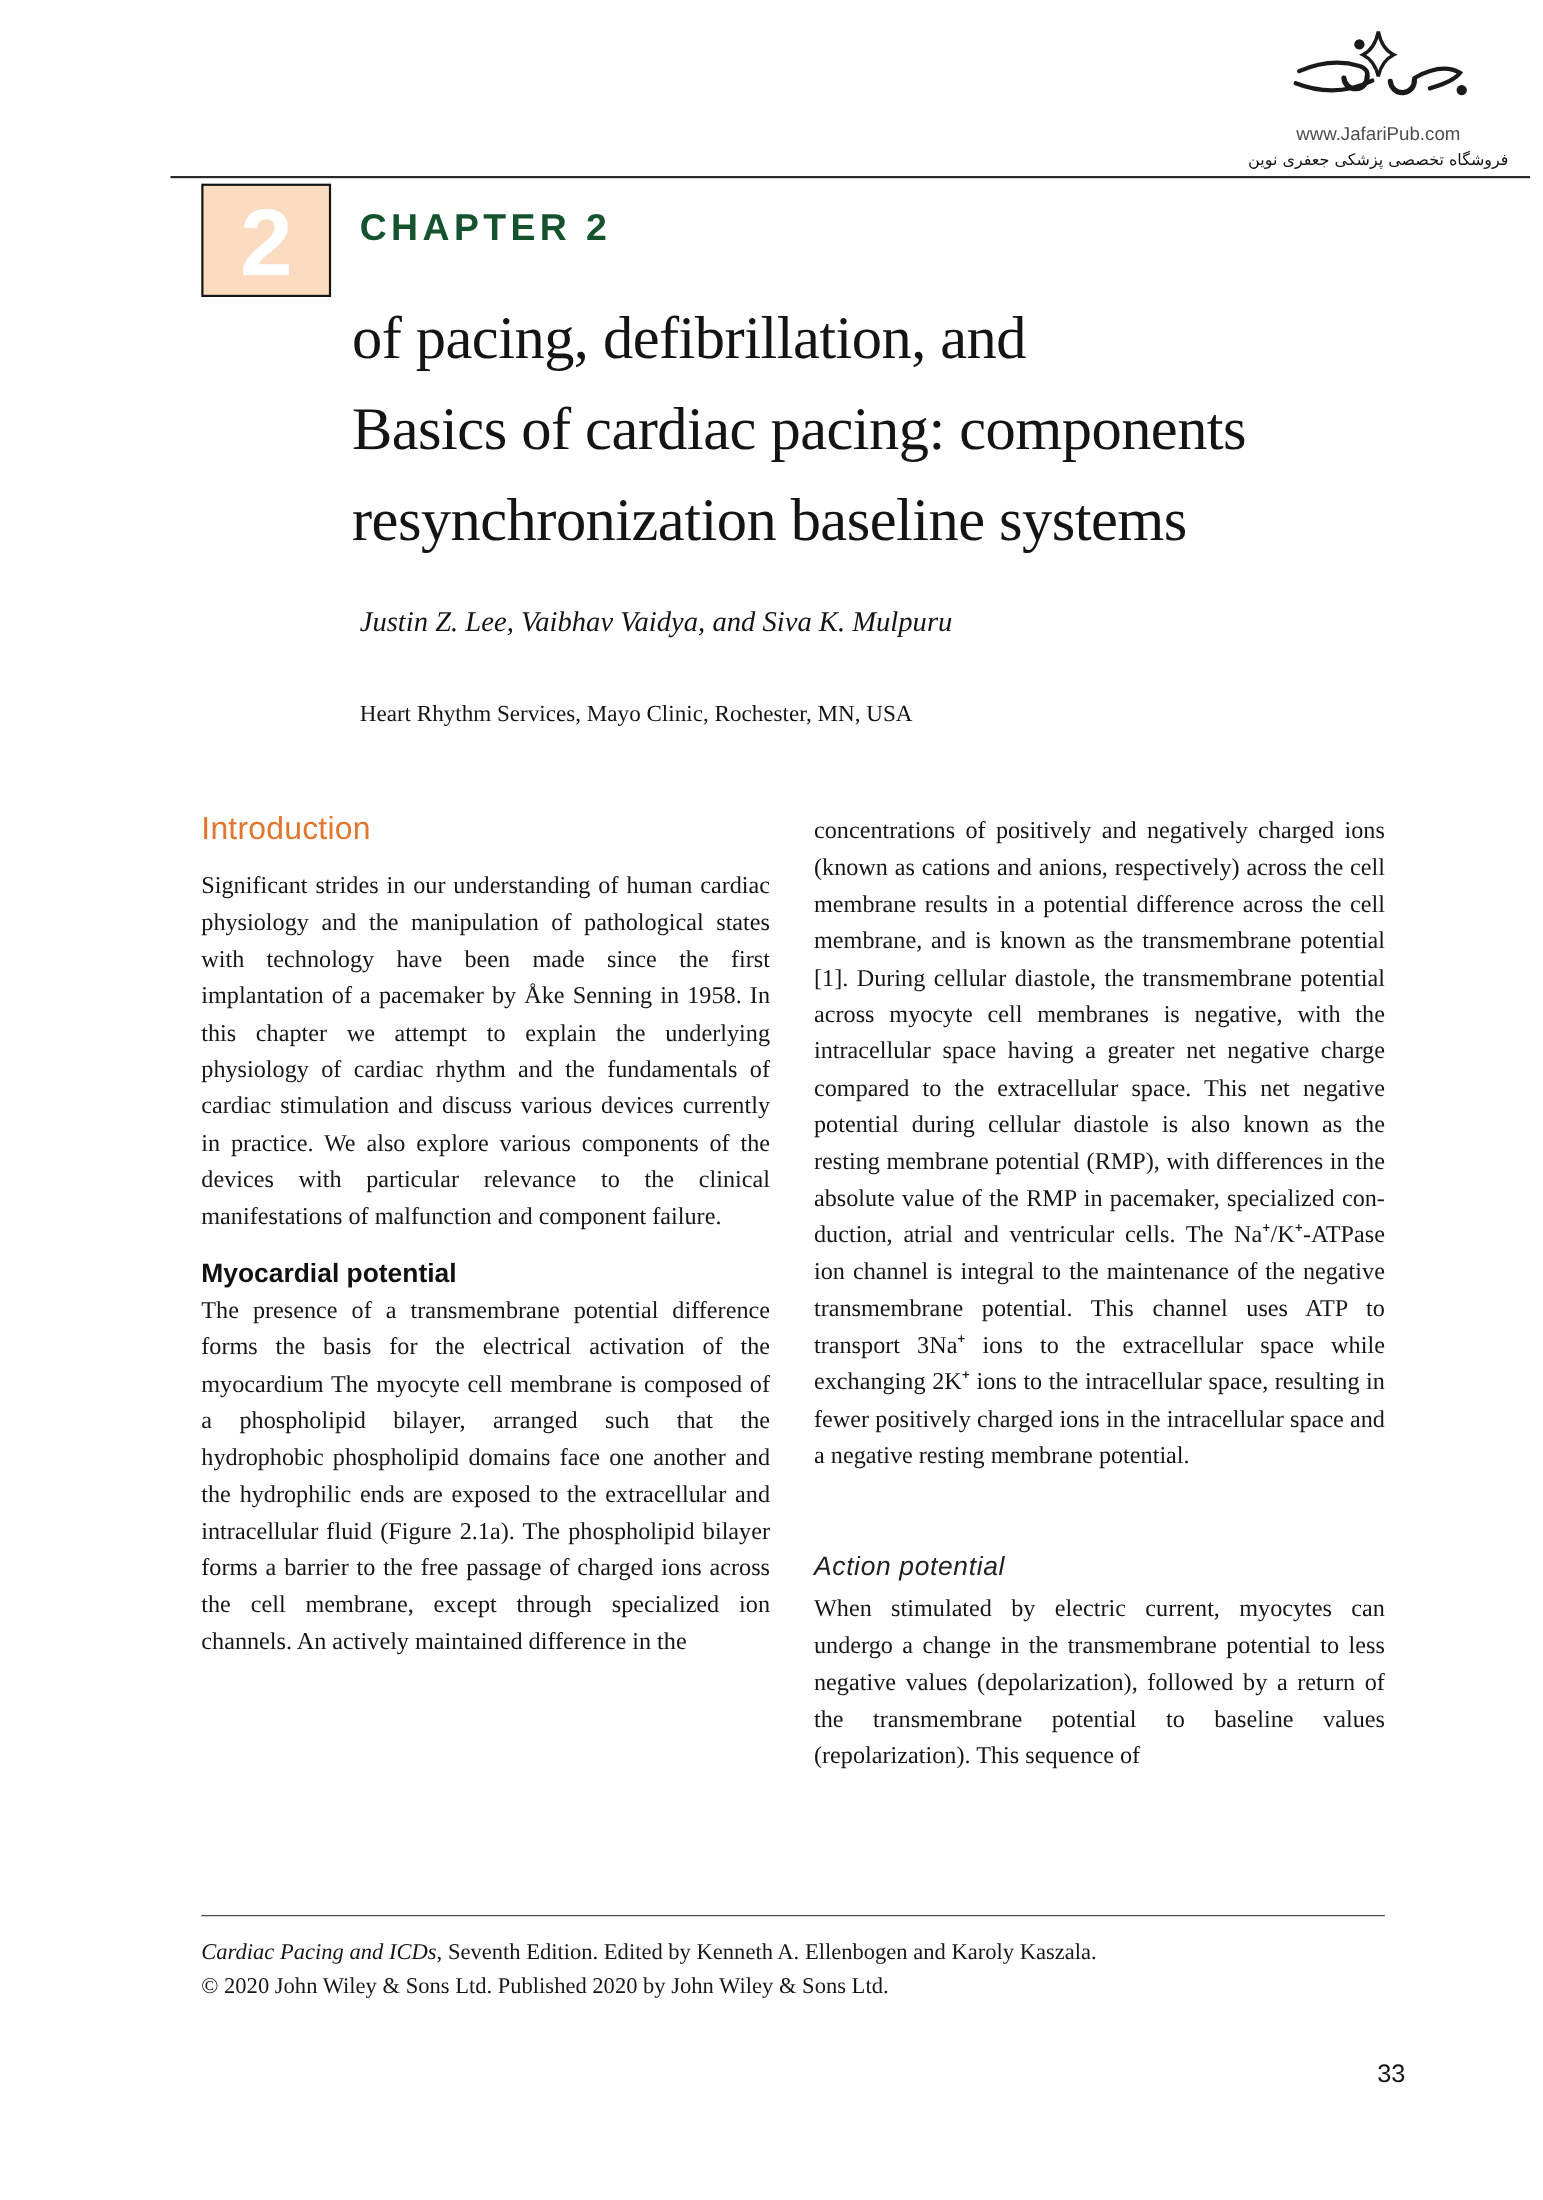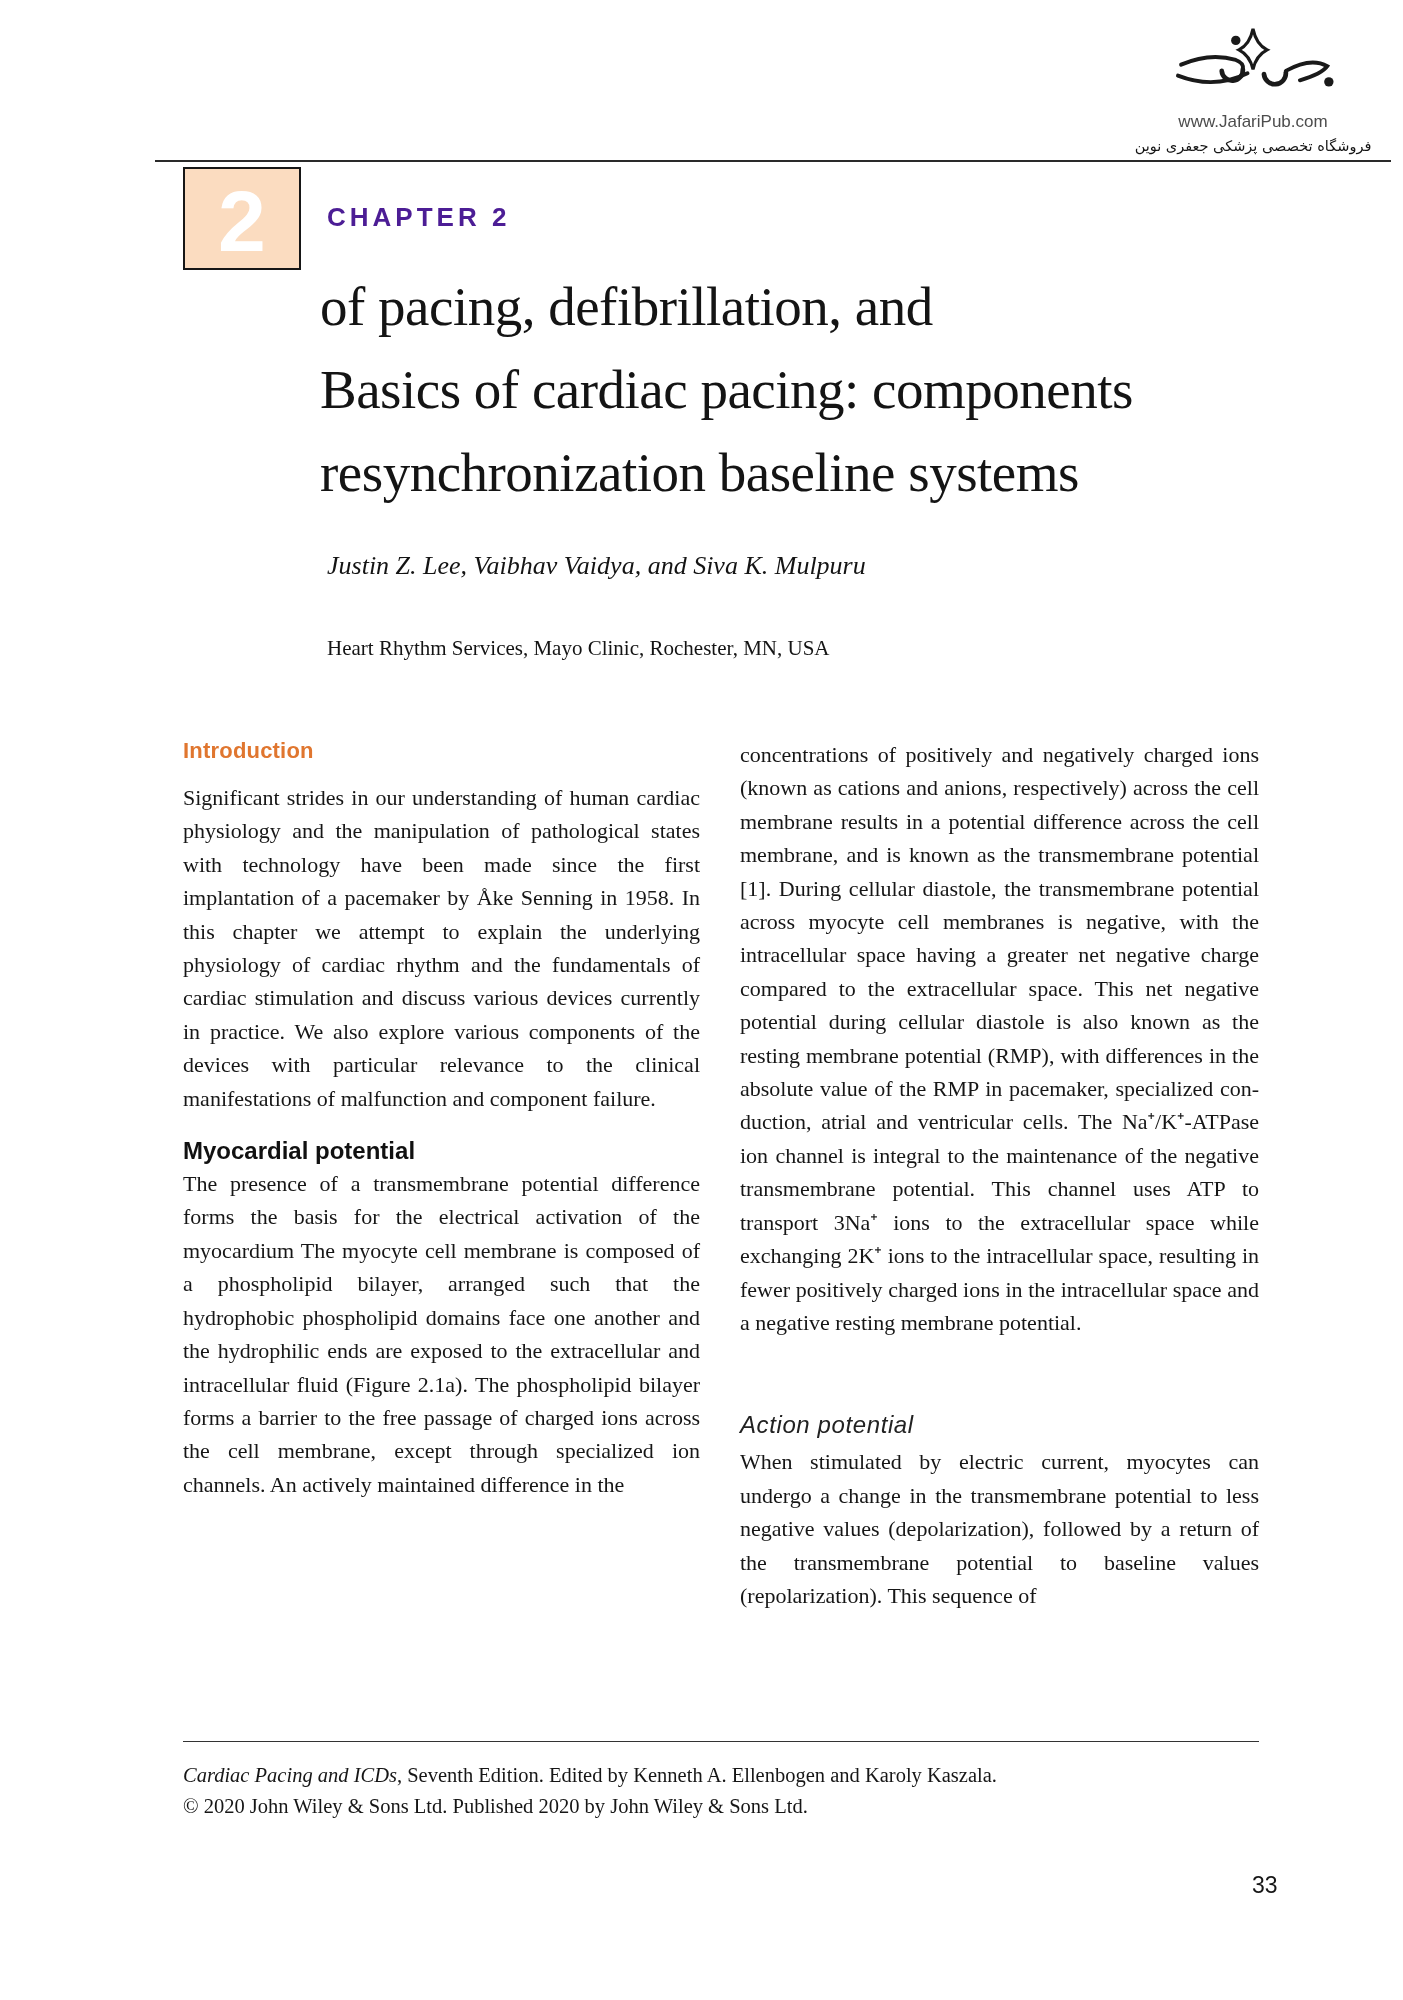--- a/index.html
+++ b/index.html
@@ -38,24 +38,24 @@
     position:absolute; left:183px; top:167px; width:114px; height:99px;
     background:#fbdcc0; border:2px solid #161616;
     display:flex; align-items:center; justify-content:center;
   }
   .chapter-box .num {
     font-family:"Liberation Sans", sans-serif;
     font-weight:700; font-size:86px; color:#ffffff; line-height:1;
     transform:translateY(2px);
   }
   .chapter-label {
-    position:absolute; left:327px; top:202px;
+    position:absolute; left:327px; top:188px;
     font-family:"Liberation Sans", sans-serif;
-    font-weight:700; font-size:26px; letter-spacing:4px;
-    color:#4c1d95;
+    font-weight:700; font-size:34px; letter-spacing:4px;
+    color:#14532d;
   }
   .chapter-title {
     position:absolute; left:320px; top:265px; width:960px;
     font-size:55px; line-height:83px; color:#141414;
     letter-spacing:-0.5px;
   }
   .authors {
     position:absolute; left:327px; top:551px; width:960px;
     font-style:italic; font-size:26px; color:#141414;
   }
@@ -64,21 +64,21 @@
     font-size:21px; color:#141414;
   }
 
   
   .col { position:absolute; top:738px; width:517px; }
   .col-left  { left:183px; }
   .col-right { left:740px; width:519px; }
 
   .h-orange {
     font-family:"Liberation Sans", sans-serif;
-    font-weight:700; font-size:22px; color:#e0762f;
+    font-weight:400; font-size:29px; color:#e0762f;
     margin:0 0 17px 0; letter-spacing:0.2px;
   }
   .h-sub {
     font-family:"Liberation Sans", sans-serif;
     font-weight:700; font-size:24px; color:#111111;
     margin:48px 0 2px 0;
   }
   .h-sub-italic {
     font-family:"Liberation Sans", sans-serif;
     font-style:italic; font-weight:400; font-size:24px; color:#222222;

